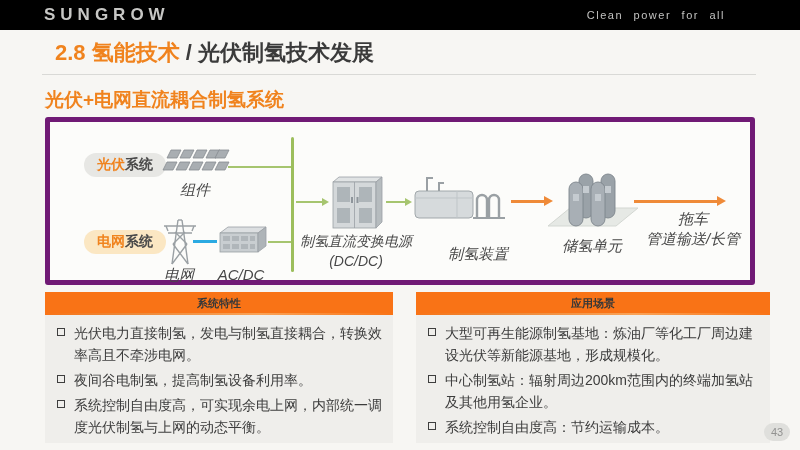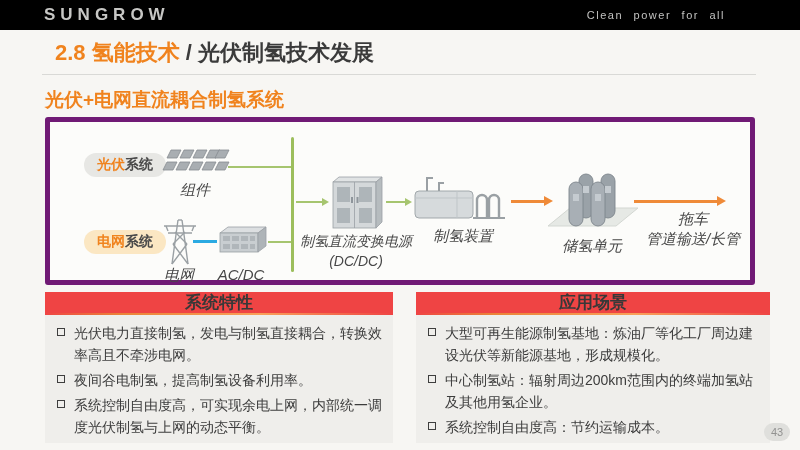--- a/index.html
+++ b/index.html
@@ -42,21 +42,21 @@
   .arrow .head{position:absolute;right:0;top:50%;margin-top:-4px;width:0;height:0;border-left:7px solid var(--green);border-top:4px solid transparent;border-bottom:4px solid transparent;}
   .arrow.orange .shaft{background:var(--oarrow);height:3px;margin-top:-1.5px;right:8px;}
   .arrow.orange .head{border-left:9px solid var(--oarrow);border-top:5px solid transparent;border-bottom:5px solid transparent;margin-top:-5px;}
 
   .icon{position:absolute;}
 
   
   .panel{position:absolute;top:292px;height:151px;}
   .panel-left{left:45px;width:348px;}
   .panel-right{left:416px;width:354px;}
-  .panel-header{position:relative;height:23px;background:#ef4444;font-size:17px;font-weight:bold;color:#383838;text-align:center;line-height:22px;}
+  .panel-header{position:relative;height:23px;background:#f97316;font-size:11px;font-weight:bold;color:#383838;text-align:center;line-height:22px;}
   .panel-underline{position:absolute;left:0;right:0;bottom:0;height:2px;
     background:linear-gradient(90deg,rgba(240,140,60,0) 0%,rgba(235,135,55,.95) 22%,rgba(250,165,90,.95) 62%,rgba(240,140,60,0) 100%);}
   .panel-body{background:#EFEEEB;height:128px;padding:7px 10px 6px 12px;display:flex;flex-direction:column;gap:3px;}
   .bullet{display:flex;gap:9px;}
   .bullet-marker{flex:none;width:8px;height:8px;border:1.6px solid #3E3E3E;margin-top:6px;}
   .bullet-text{font-size:14px;line-height:22px;color:#3C3C3C;}
 
   .page-badge{position:absolute;left:764px;top:423px;width:26px;height:18px;background:#DFDFDC;border-radius:9px;font-size:11px;color:#929290;text-align:center;line-height:18px;}
 </style>
 </head>
@@ -201,21 +201,21 @@
 
   <div class="arrow orange" style="left:584px;top:73px;width:92px;">
       <div class="shaft"></div>
       <div class="head"></div>
     </div>
 
   <div class="diag-label" style="left:240px;top:109px;width:132px;">
     <div>制氢直流变换电源</div>
     <div>(DC/DC)</div>
   </div>
-  <div class="diag-label" style="left:368px;top:104px;width:90px;font-size:15px;">制氢装置</div>
+  <div class="diag-label" style="left:368px;top:122px;width:90px;font-size:15px;text-align:right;">制氢装置</div>
   <div class="diag-label" style="left:498px;top:114px;width:88px;font-size:15px;">储氢单元</div>
   <div class="diag-label" style="left:582px;top:87px;width:122px;font-size:15px;">
     <div>拖车</div>
     <div>管道输送/长管</div>
   </div>
 </div>
 
 <div class="panel panel-left">
   <div class="panel-header">
     <span>系统特性</span>

